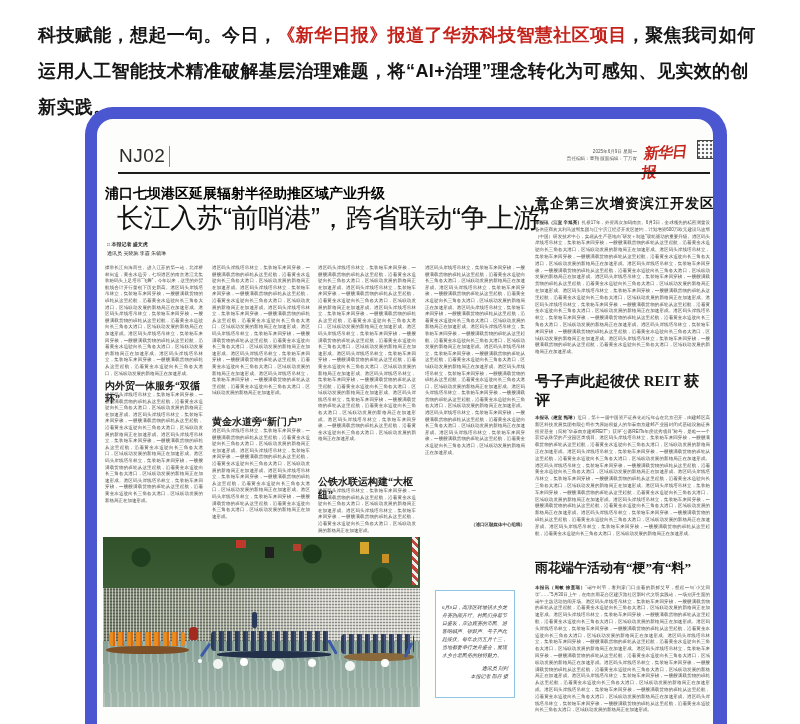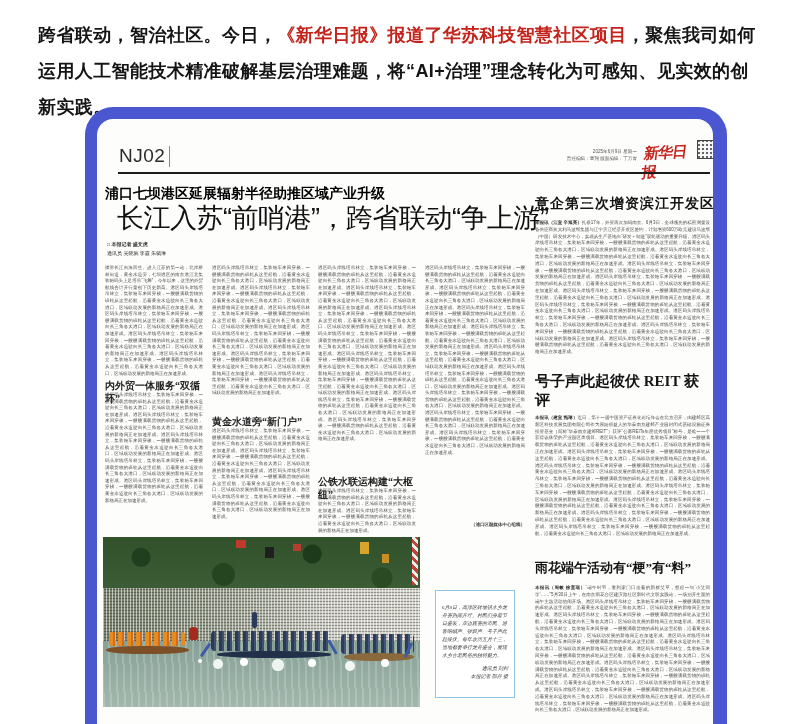--- a/index.html
+++ b/index.html
@@ -111,21 +111,21 @@
   .caption .cap-text{font-size:5px;line-height:8px;color:#3a3a3a;font-style:italic;
            font-family:"Liberation Serif","DejaVu Serif",serif;}
   .caption .cap-credit{margin-top:5px;font-size:5px;line-height:8px;color:#3a3a3a;text-align:right;
            font-style:italic;font-family:"Liberation Serif","DejaVu Serif",serif;}
   .hserif{font-family:"Liberation Serif","DejaVu Serif",serif;}
 </style>
 </head>
 <body>
 
 <div class="intro">
-  <span>跨省联动，智治社区。今日，</span><span class="red">《新华日报》报道了华苏科技智慧社区项目</span><span>，聚焦我司如何运用</span><span>人工智能技术精准破解基层治理难题，将“AI+治理”理念转化为可感知、见实效的创新实践。</span>
+  <span>科技赋能，想起一句。今日，</span><span class="red">《新华日报》报道了华苏科技智慧社区项目</span><span>，聚焦我司如何运用</span><span>人工智能技术精准破解基层治理难题，将“AI+治理”理念转化为可感知、见实效的创新实践。</span>
 </div>
 
 <div class="frame">
   <div class="card">
 
     <div class="np-code">NJ02</div>
     <div class="np-div"></div>
     <div class="np-date">
       <div>2025年6月9日 星期一</div>
       <div>责任编辑：董翔 版面编辑：丁万青</div>

